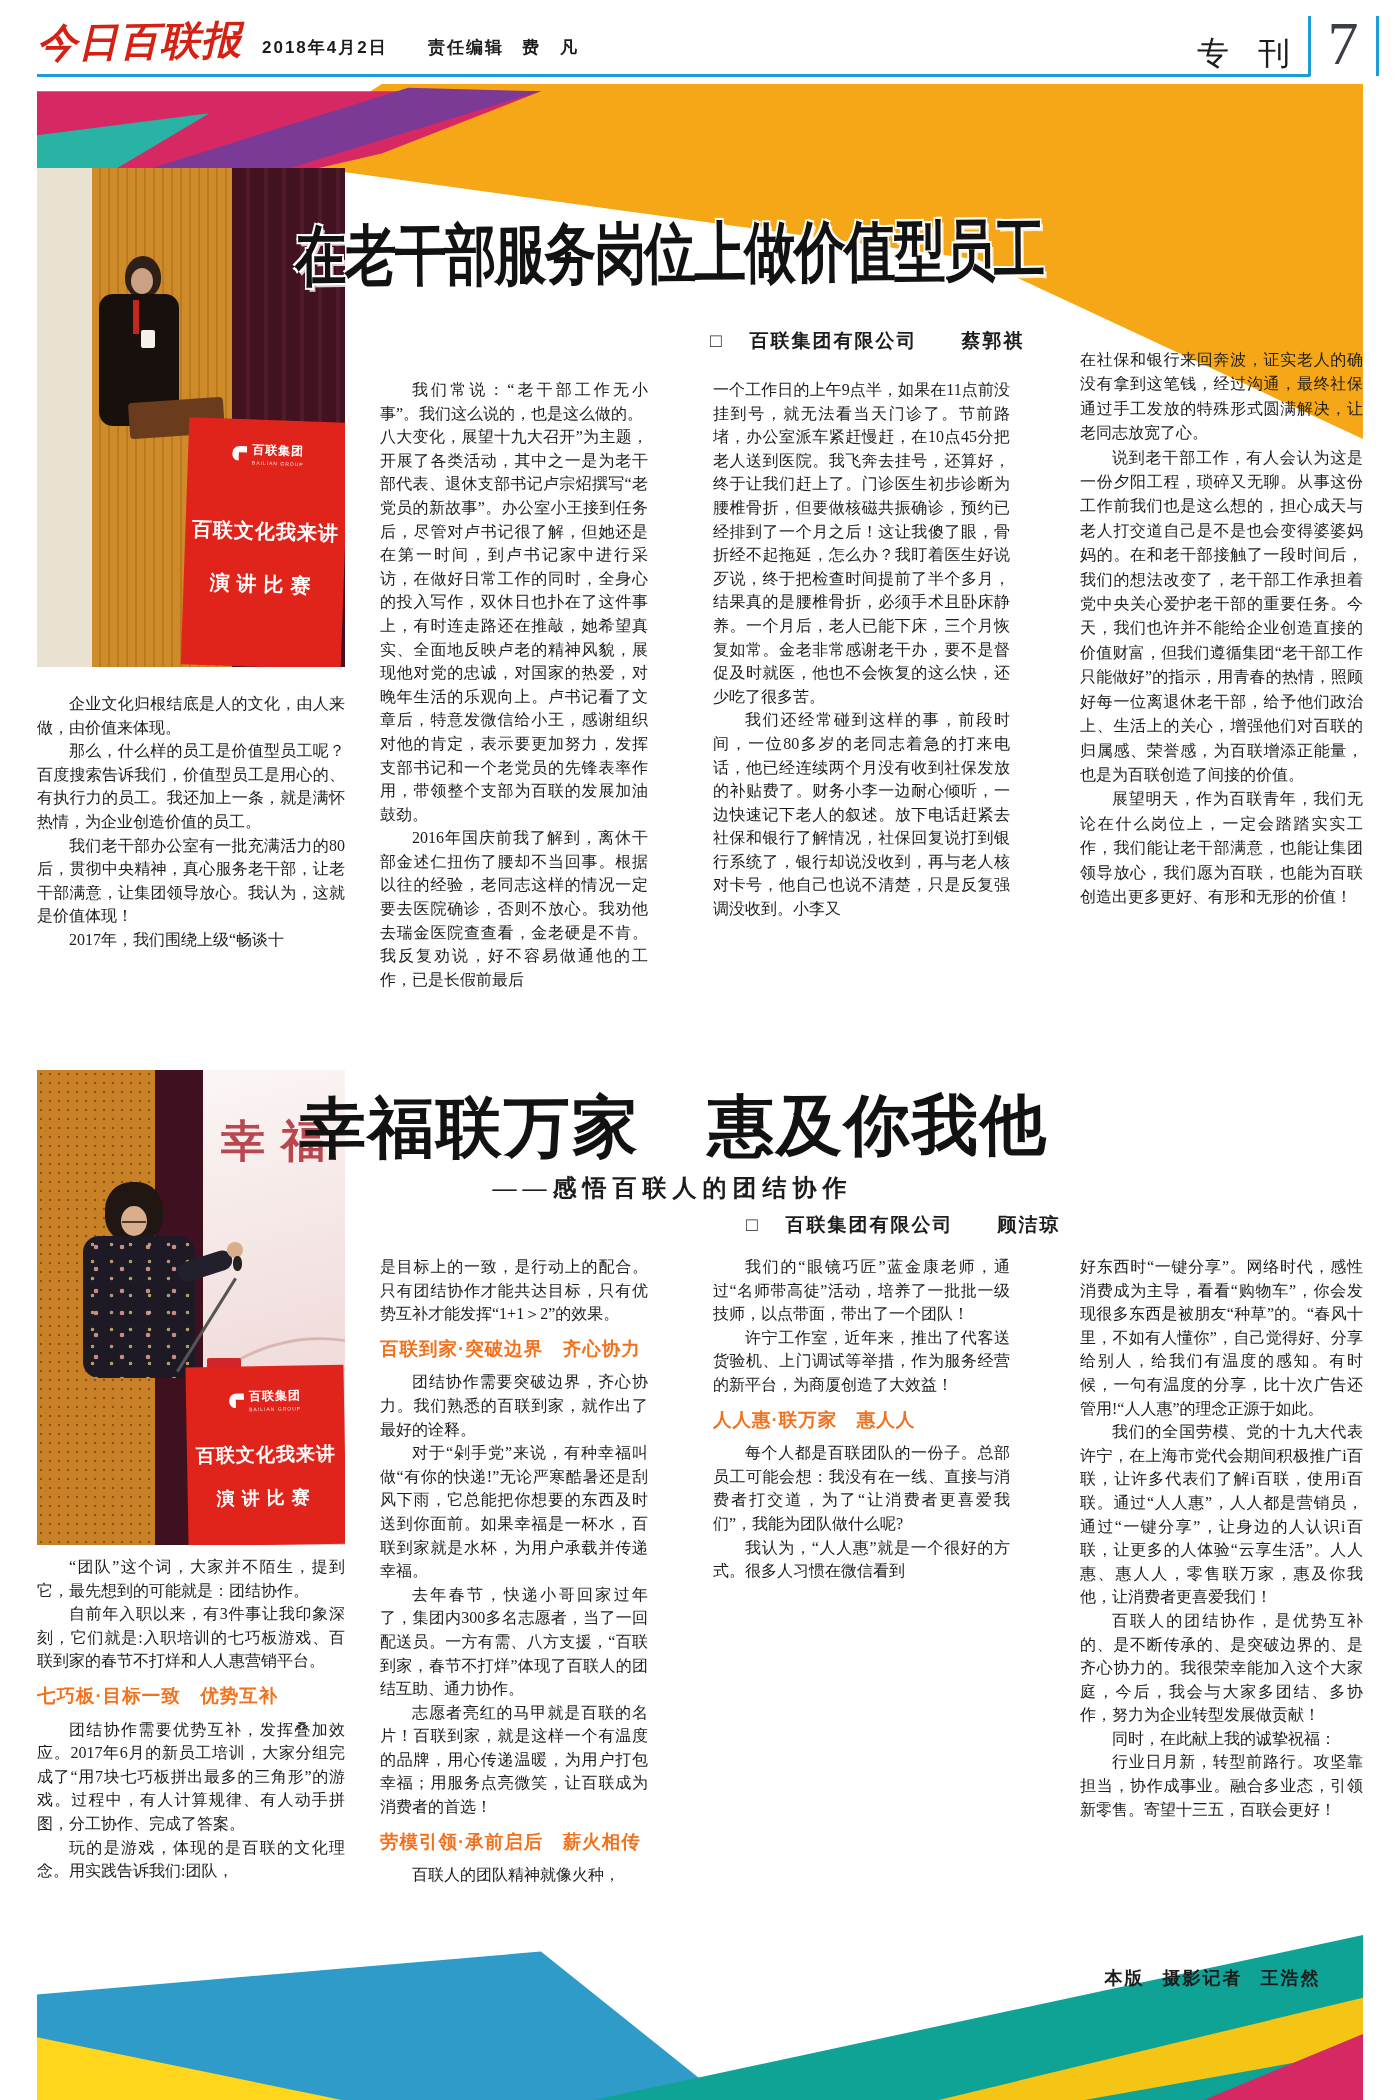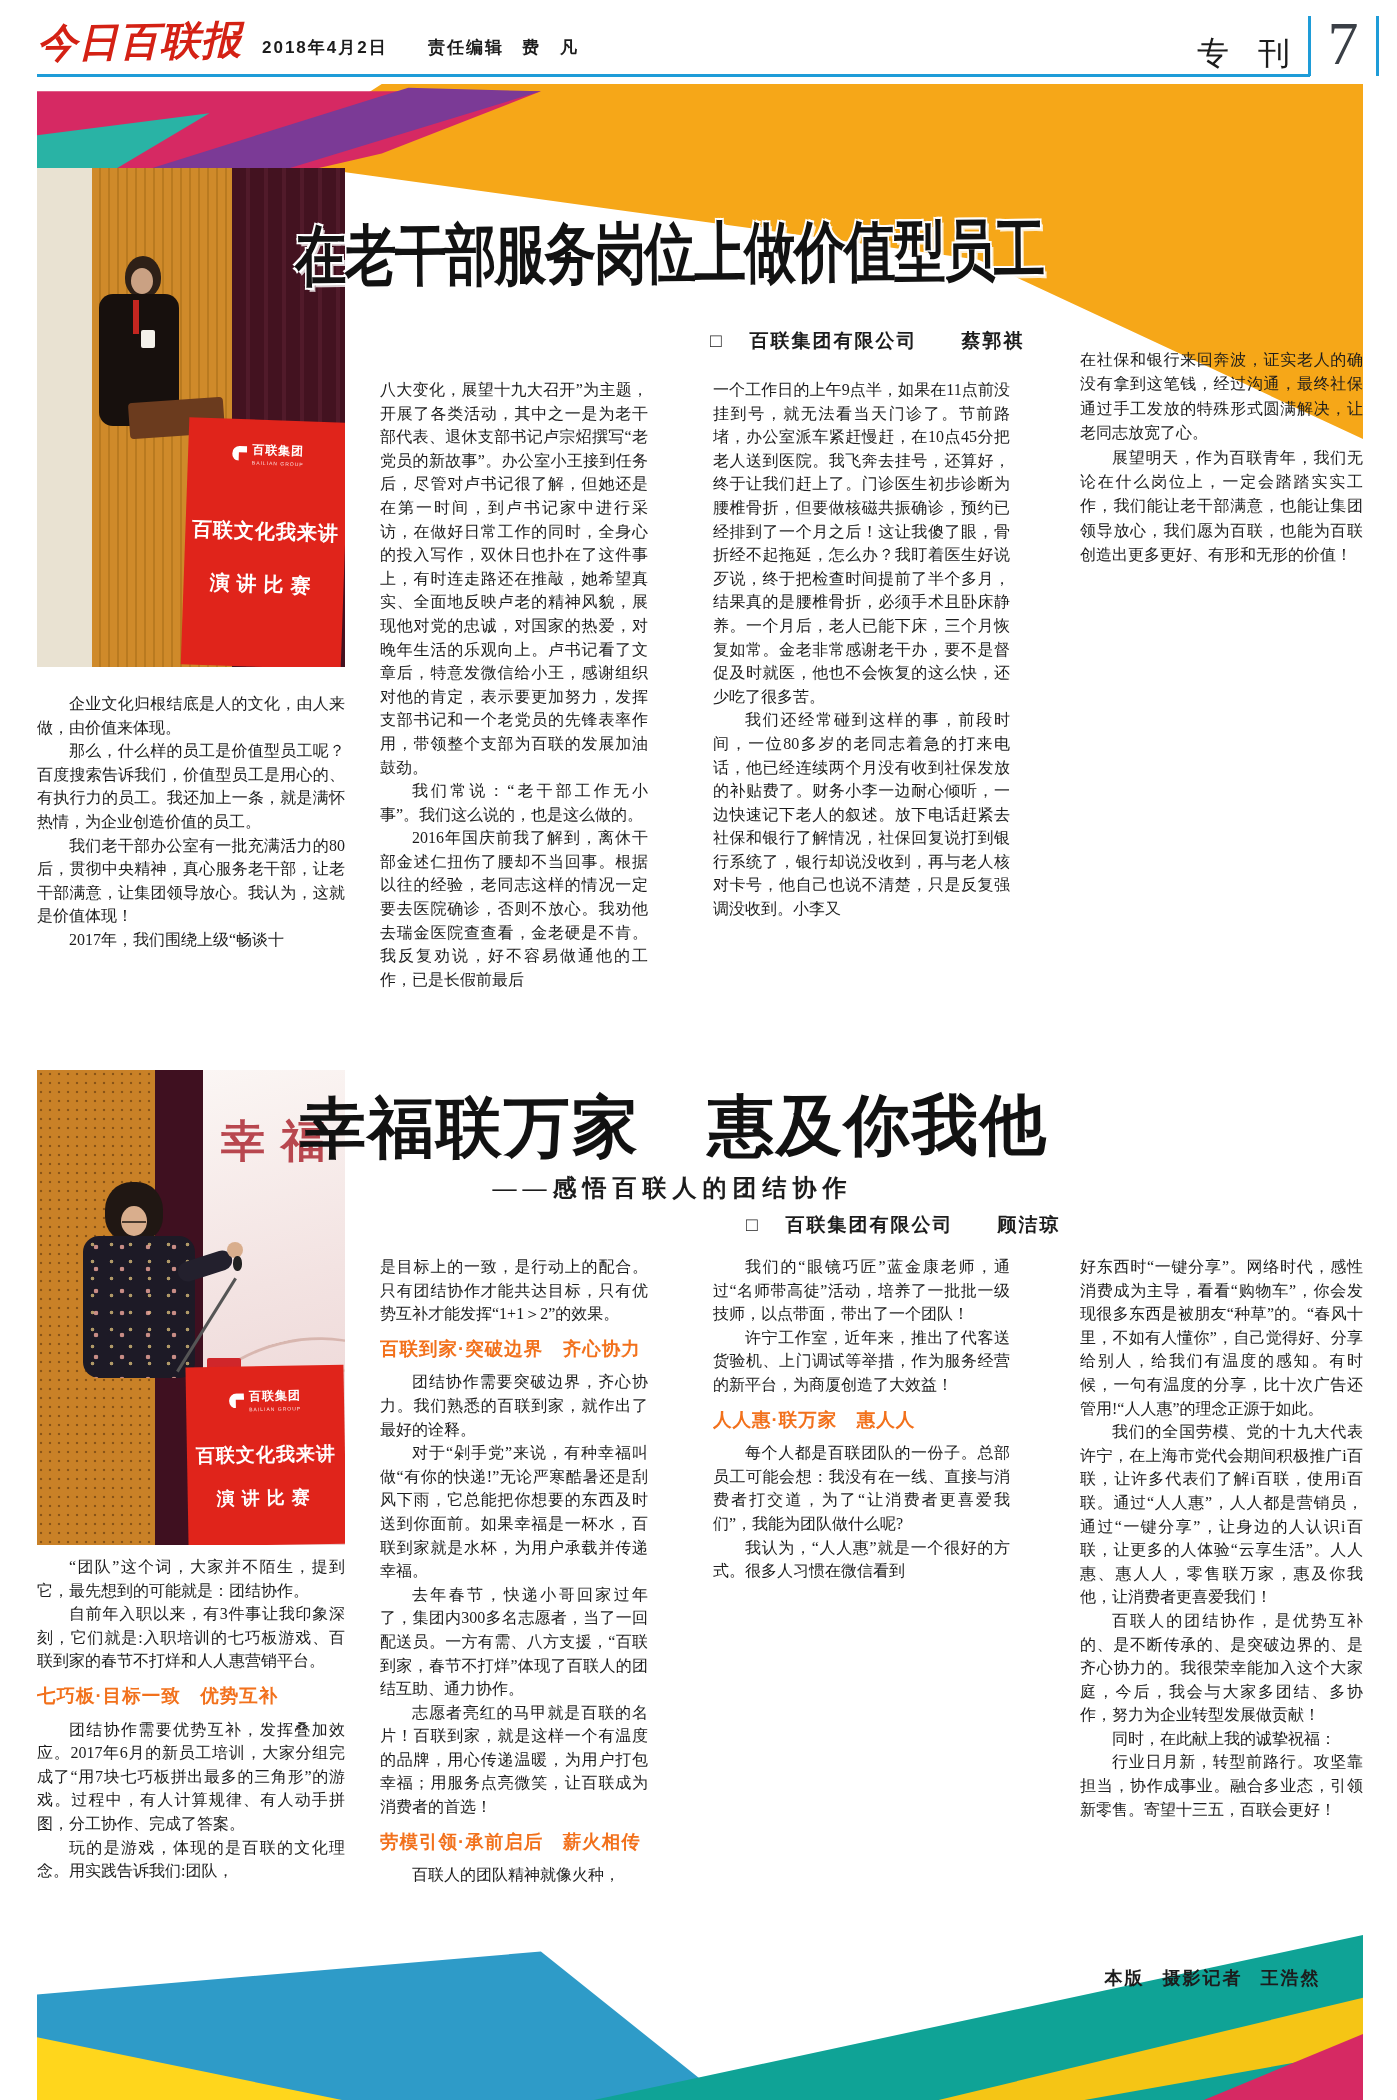--- a/index.html
+++ b/index.html
@@ -178,30 +178,31 @@
   </div>
 </div>
 
 <div class="col" style="left:37px;top:692px;width:308px;height:318px;">
     <p class="para">企业文化归根结底是人的文化，由人来做，由价值来体现。</p>
     <p class="para">那么，什么样的员工是价值型员工呢？百度搜索告诉我们，价值型员工是用心的、有执行力的员工。我还加上一条，就是满怀热情，为企业创造价值的员工。</p>
     <p class="para">我们老干部办公室有一批充满活力的80后，贯彻中央精神，真心服务老干部，让老干部满意，让集团领导放心。我认为，这就是价值体现！</p>
     <p class="para">2017年，我们围绕上级“畅谈十</p>
   </div>
 <div class="col" style="left:380px;top:378px;width:268px;height:636px;">
+    <p class="para">我们常说：“老干部工作无小事”。我们这么说的，也是这么做的。</p>
     <p class="para noindent">八大变化，展望十九大召开”为主题，开展了各类活动，其中之一是为老干部代表、退休支部书记卢宗炤撰写“老党员的新故事”。办公室小王接到任务后，尽管对卢书记很了解，但她还是在第一时间，到卢书记家中进行采访，在做好日常工作的同时，全身心的投入写作，双休日也扑在了这件事上，有时连走路还在推敲，她希望真实、全面地反映卢老的精神风貌，展现他对党的忠诚，对国家的热爱，对晚年生活的乐观向上。卢书记看了文章后，特意发微信给小王，感谢组织对他的肯定，表示要更加努力，发挥支部书记和一个老党员的先锋表率作用，带领整个支部为百联的发展加油鼓劲。</p>
-    <p class="para">我们常说：“老干部工作无小事”。我们这么说的，也是这么做的。</p>
     <p class="para">2016年国庆前我了解到，离休干部金述仁扭伤了腰却不当回事。根据以往的经验，老同志这样的情况一定要去医院确诊，否则不放心。我劝他去瑞金医院查查看，金老硬是不肯。我反复劝说，好不容易做通他的工作，已是长假前最后</p>
   </div>
 <div class="col" style="left:713px;top:378px;width:297px;height:636px;">
     <p class="para noindent">一个工作日的上午9点半，如果在11点前没挂到号，就无法看当天门诊了。节前路堵，办公室派车紧赶慢赶，在10点45分把老人送到医院。我飞奔去挂号，还算好，终于让我们赶上了。门诊医生初步诊断为腰椎骨折，但要做核磁共振确诊，预约已经排到了一个月之后！这让我傻了眼，骨折经不起拖延，怎么办？我盯着医生好说歹说，终于把检查时间提前了半个多月，结果真的是腰椎骨折，必须手术且卧床静养。一个月后，老人已能下床，三个月恢复如常。金老非常感谢老干办，要不是督促及时就医，他也不会恢复的这么快，还少吃了很多苦。</p>
     <p class="para">我们还经常碰到这样的事，前段时间，一位80多岁的老同志着急的打来电话，他已经连续两个月没有收到社保发放的补贴费了。财务小李一边耐心倾听，一边快速记下老人的叙述。放下电话赶紧去社保和银行了解情况，社保回复说打到银行系统了，银行却说没收到，再与老人核对卡号，他自己也说不清楚，只是反复强调没收到。小李又</p>
   </div>
 <div class="col" style="left:1080px;top:348px;width:283px;height:662px;line-height:24.4px;">
     <p class="para noindent">在社保和银行来回奔波，证实老人的确没有拿到这笔钱，经过沟通，最终社保通过手工发放的特殊形式圆满解决，让老同志放宽了心。</p>
+    <p class="para">说到老干部工作，有人会认为这是一份夕阳工程，琐碎又无聊。从事这份工作前我们也是这么想的，担心成天与老人打交道自己是不是也会变得婆婆妈妈的。在和老干部接触了一段时间后，我们的想法改变了，老干部工作承担着党中央关心爱护老干部的重要任务。今天，我们也许并不能给企业创造直接的价值财富，但我们遵循集团“老干部工作只能做好”的指示，用青春的热情，照顾好每一位离退休老干部，给予他们政治上、生活上的关心，增强他们对百联的归属感、荣誉感，为百联增添正能量，也是为百联创造了间接的价值。</p>
     <p class="para">展望明天，作为百联青年，我们无论在什么岗位上，一定会踏踏实实工作，我们能让老干部满意，也能让集团领导放心，我们愿为百联，也能为百联创造出更多更好、有形和无形的价值！</p>
   </div>
 
 <div class="a2-title">幸福联万家　惠及你我他</div>
 <div class="a2-subtitle">——感悟百联人的团结协作</div>
 <div class="byline byline2"><span class="m">□</span><span>百联集团有限公司</span><span class="a">顾洁琼</span></div>
 
 <div class="photo photo2">
   <div class="ph-wall2"></div>
   <div class="ph-col2"></div>

